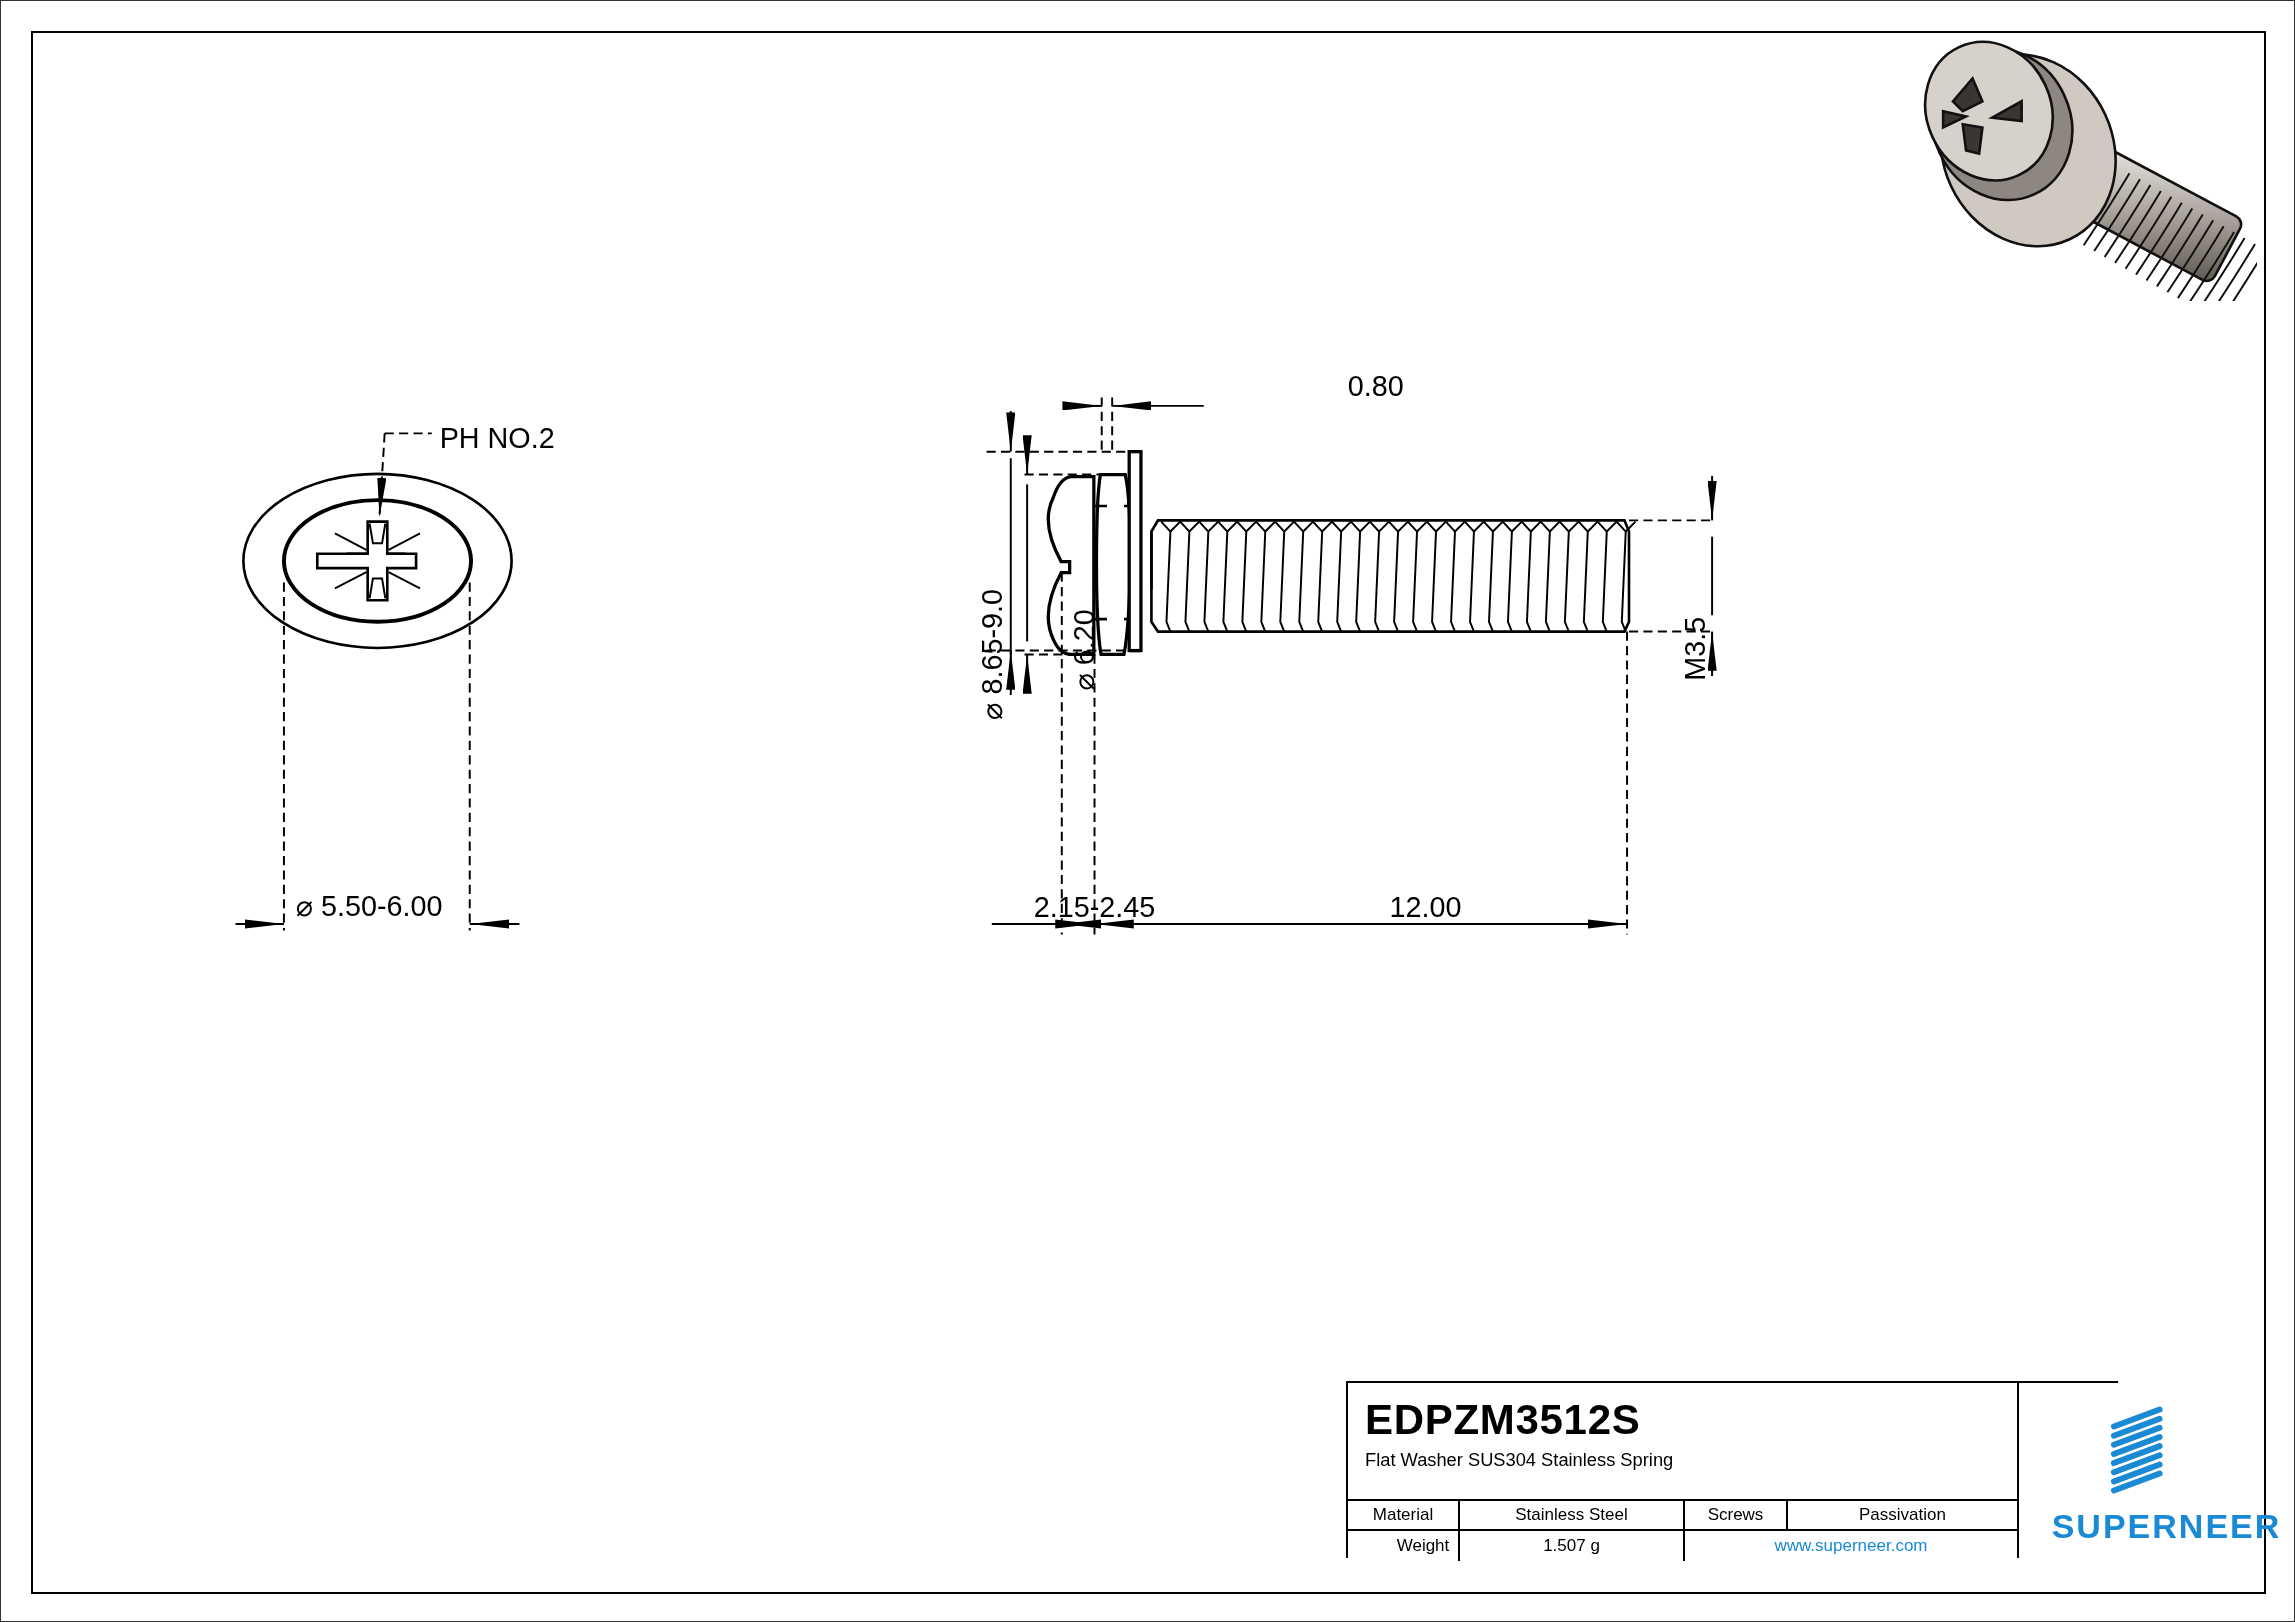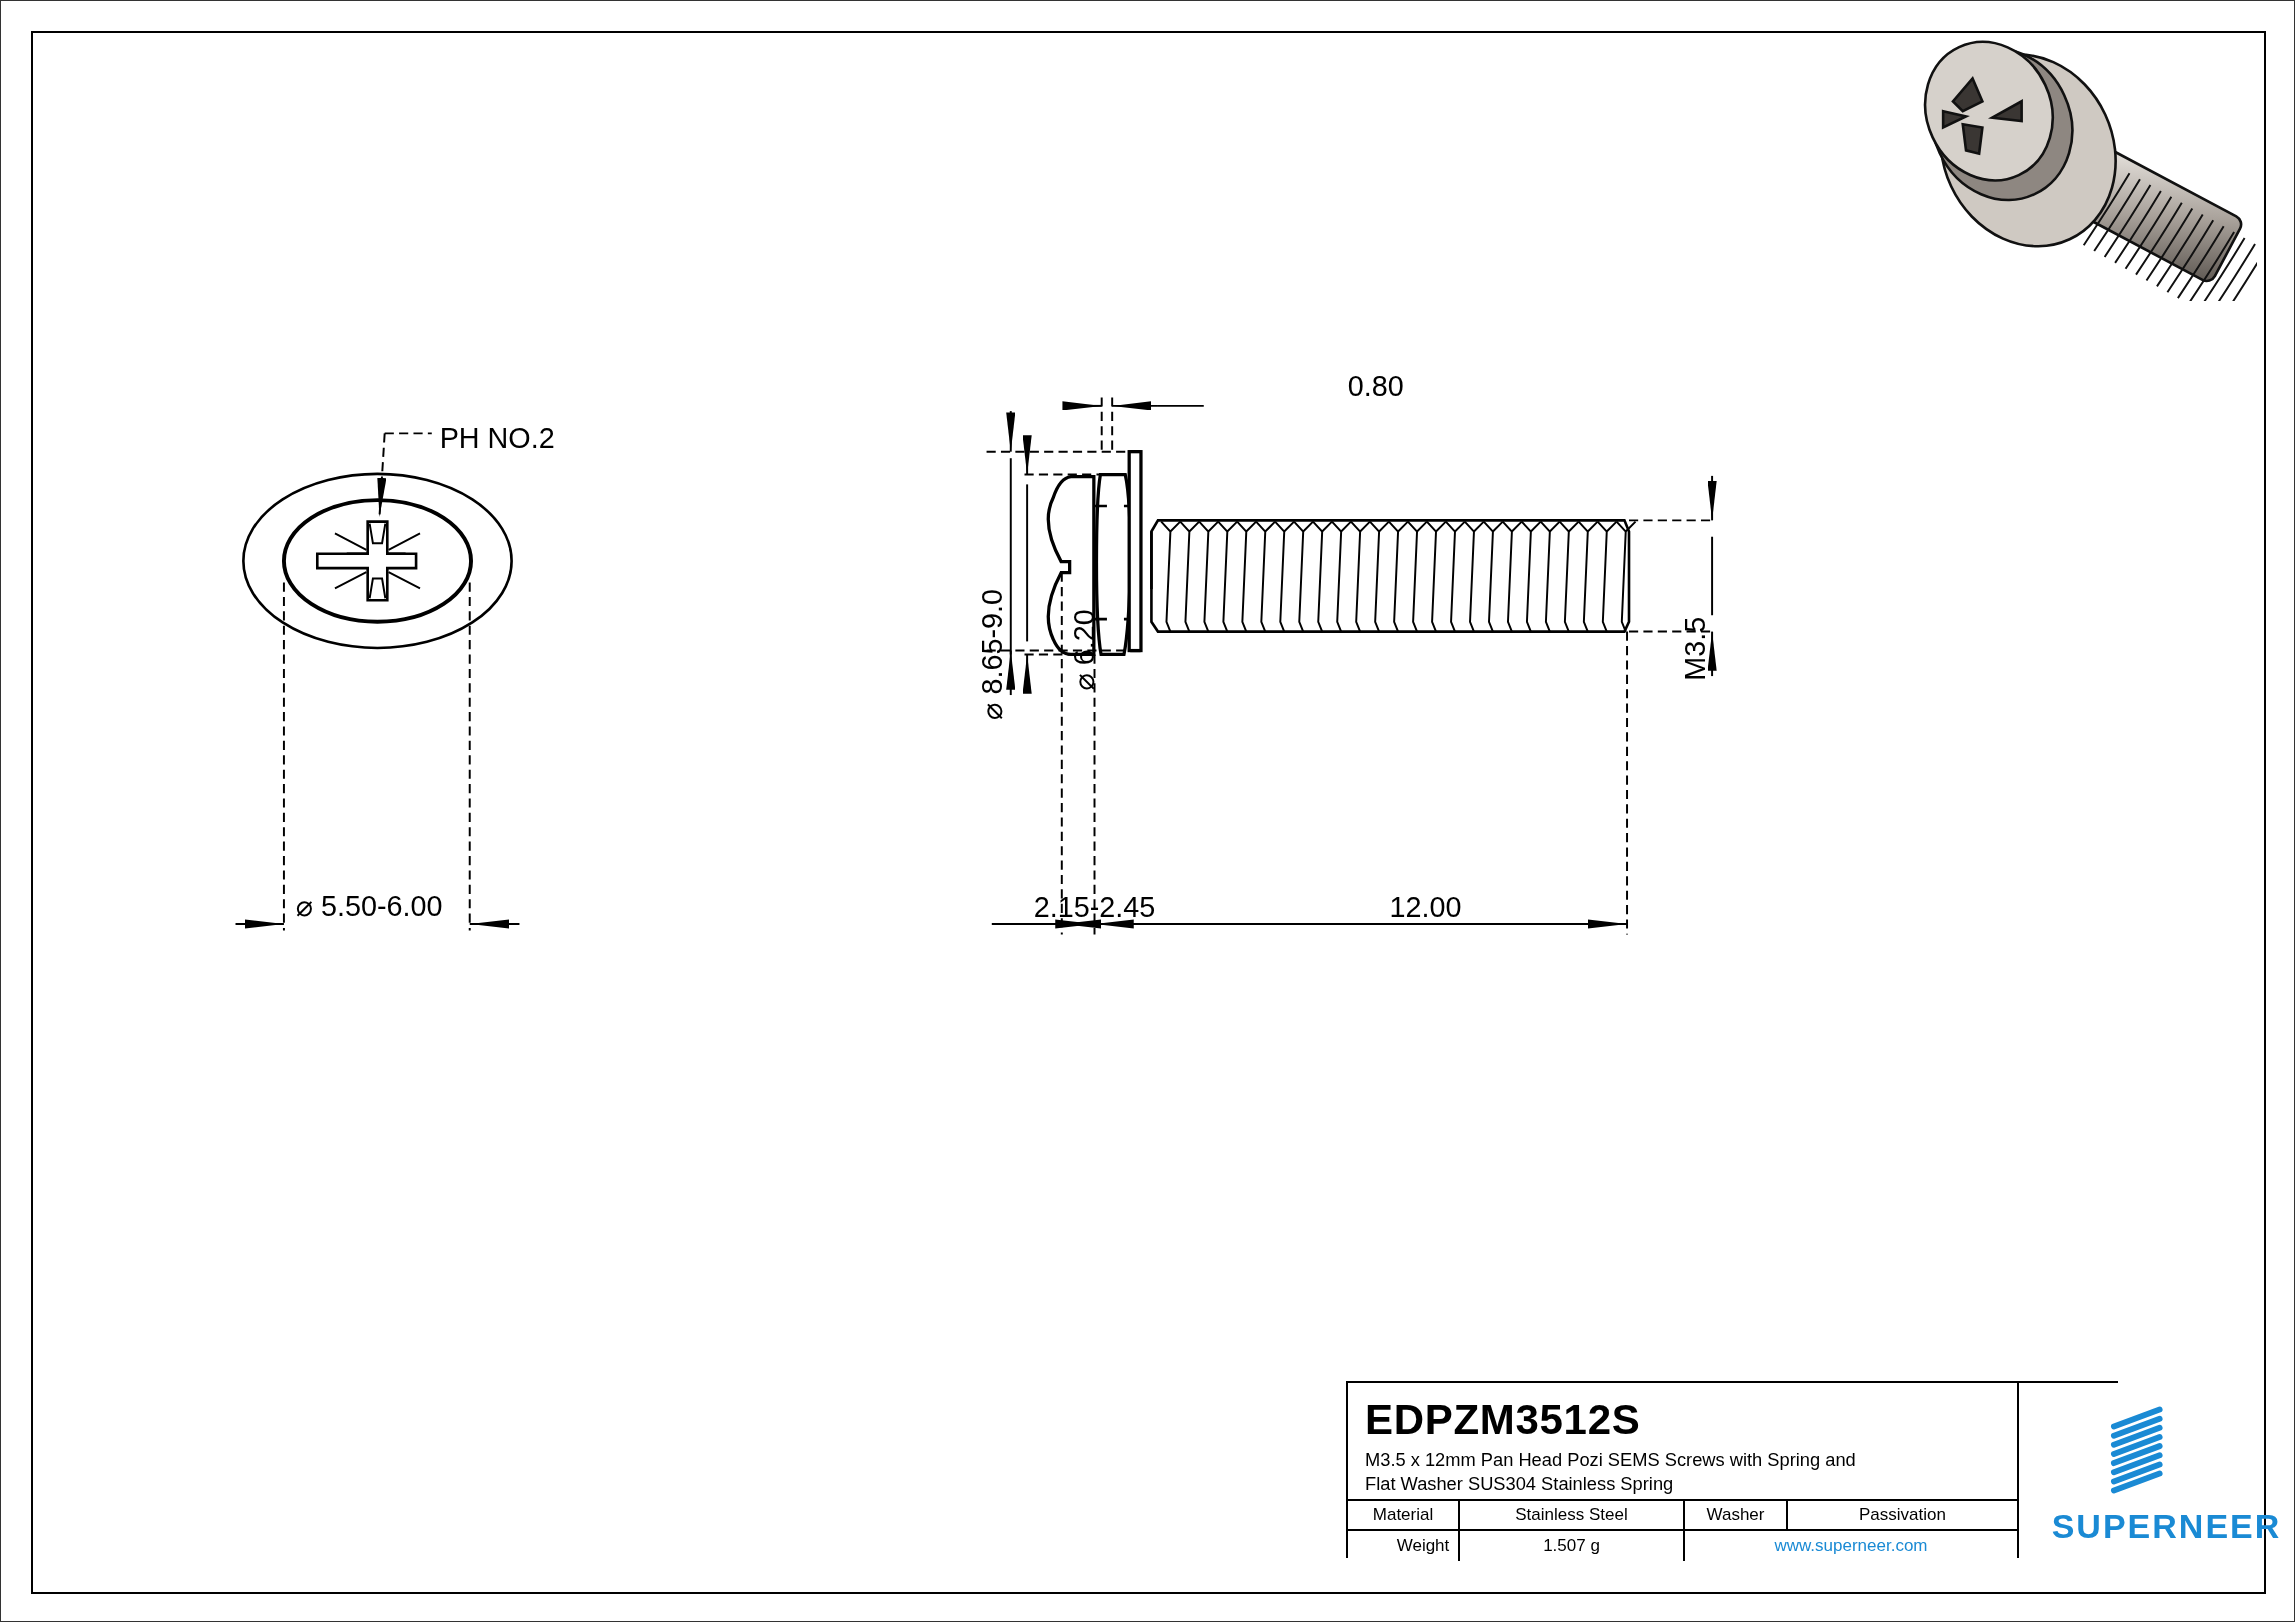--- a/index.html
+++ b/index.html
@@ -167,27 +167,26 @@
     <ellipse cx="130" cy="130" rx="105" ry="118" transform="rotate(-25 130 130)" fill="#8e8781"></ellipse>
     <ellipse cx="110" cy="110" rx="95" ry="108" transform="rotate(-25 110 110)" fill="#d6d1cb"></ellipse>
     <path d="M85,60 L100,95 L70,110 L55,95 Z M115,120 L160,95 L160,125 Z M70,130 L100,135 L95,175 L75,170 Z M40,110 L75,118 L40,135 Z" fill="#3a3633"></path>
   </g>
 </svg>
 
 <div class="tb">
   <div class="tb-left">
     <div class="tb-code">EDPZM3512S</div>
     <div class="tb-desc">
-      <div>M3.5 x 12mm Pan Head Pozi SEMS Screws with Spring and</div>
       <div>Flat Washer SUS304 Stainless Spring</div>
     </div>
     <div class="tb-grid">
       <div class="cell" style="left:0;top:0;width:112px;height:30px;border-right:2px solid #000;border-bottom:2px solid #000;">Material</div>
       <div class="cell" style="left:112px;top:0;width:225px;height:30px;border-right:2px solid #000;border-bottom:2px solid #000;">Stainless Steel</div>
-      <div class="cell" style="left:337px;top:0;width:103px;height:30px;border-right:2px solid #000;border-bottom:2px solid #000;">Washer</div>
+      <div class="cell" style="left:337px;top:0;width:103px;height:30px;border-right:2px solid #000;border-bottom:2px solid #000;">Screws</div>
       <div class="cell" style="left:440px;top:0;width:229px;height:30px;border-bottom:2px solid #000;">Passivation</div>
       <div class="cell" style="left:0;top:30px;width:112px;height:30px;border-right:2px solid #000;padding-left:40px;">Weight</div>
       <div class="cell" style="left:112px;top:30px;width:225px;height:30px;border-right:2px solid #000;">1.507 g</div>
       <div class="cell" style="left:337px;top:30px;width:332px;height:30px;color:#1a8ad4;">www.superneer.com</div>
     </div>
   </div>
   <div class="logo-cell">
     <svg style="position:absolute;left:75px;top:19.6px;" width="79" height="98" viewBox="0 0 120 150">
       <g stroke="#1a8ad4" stroke-width="9" stroke-linecap="round">
         <line x1="30" y1="36" x2="100" y2="10"></line>

